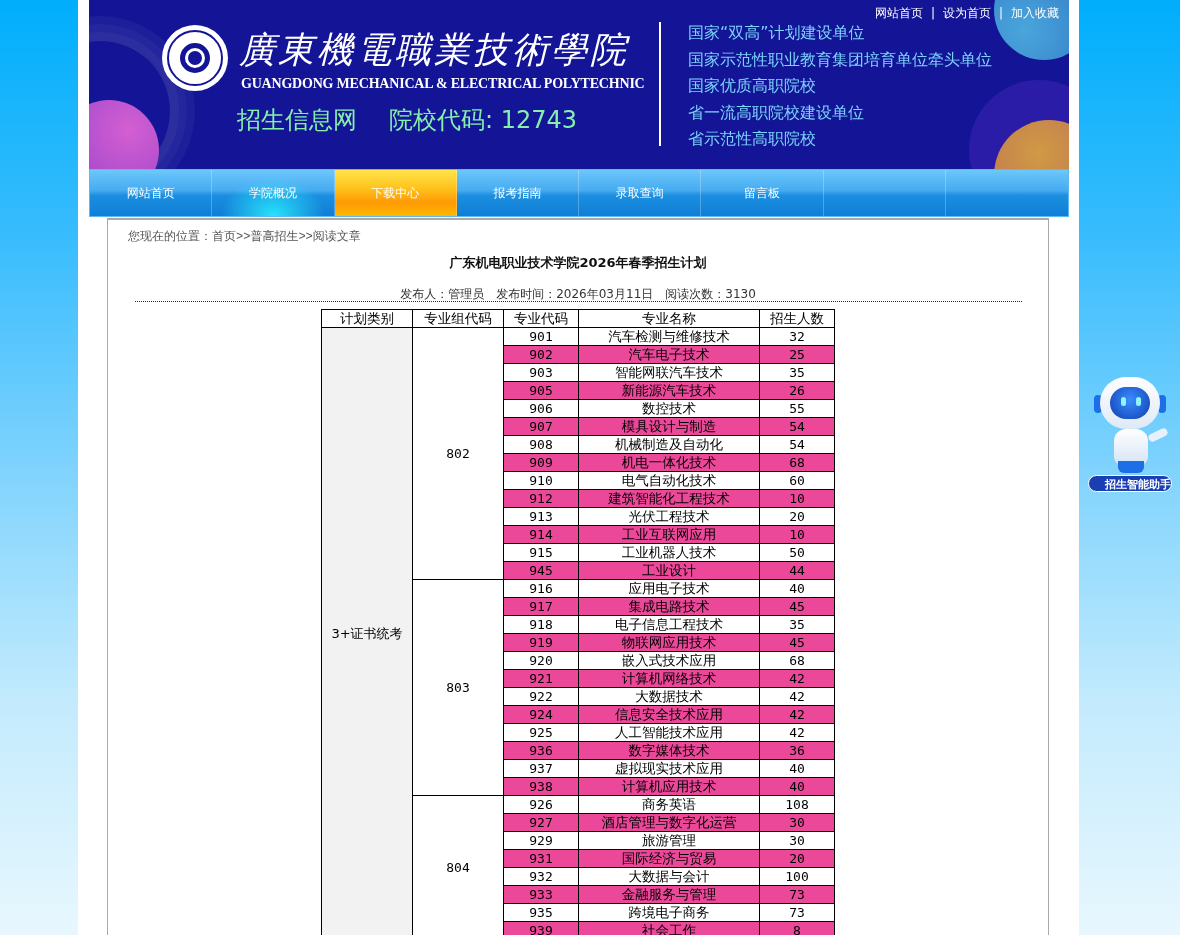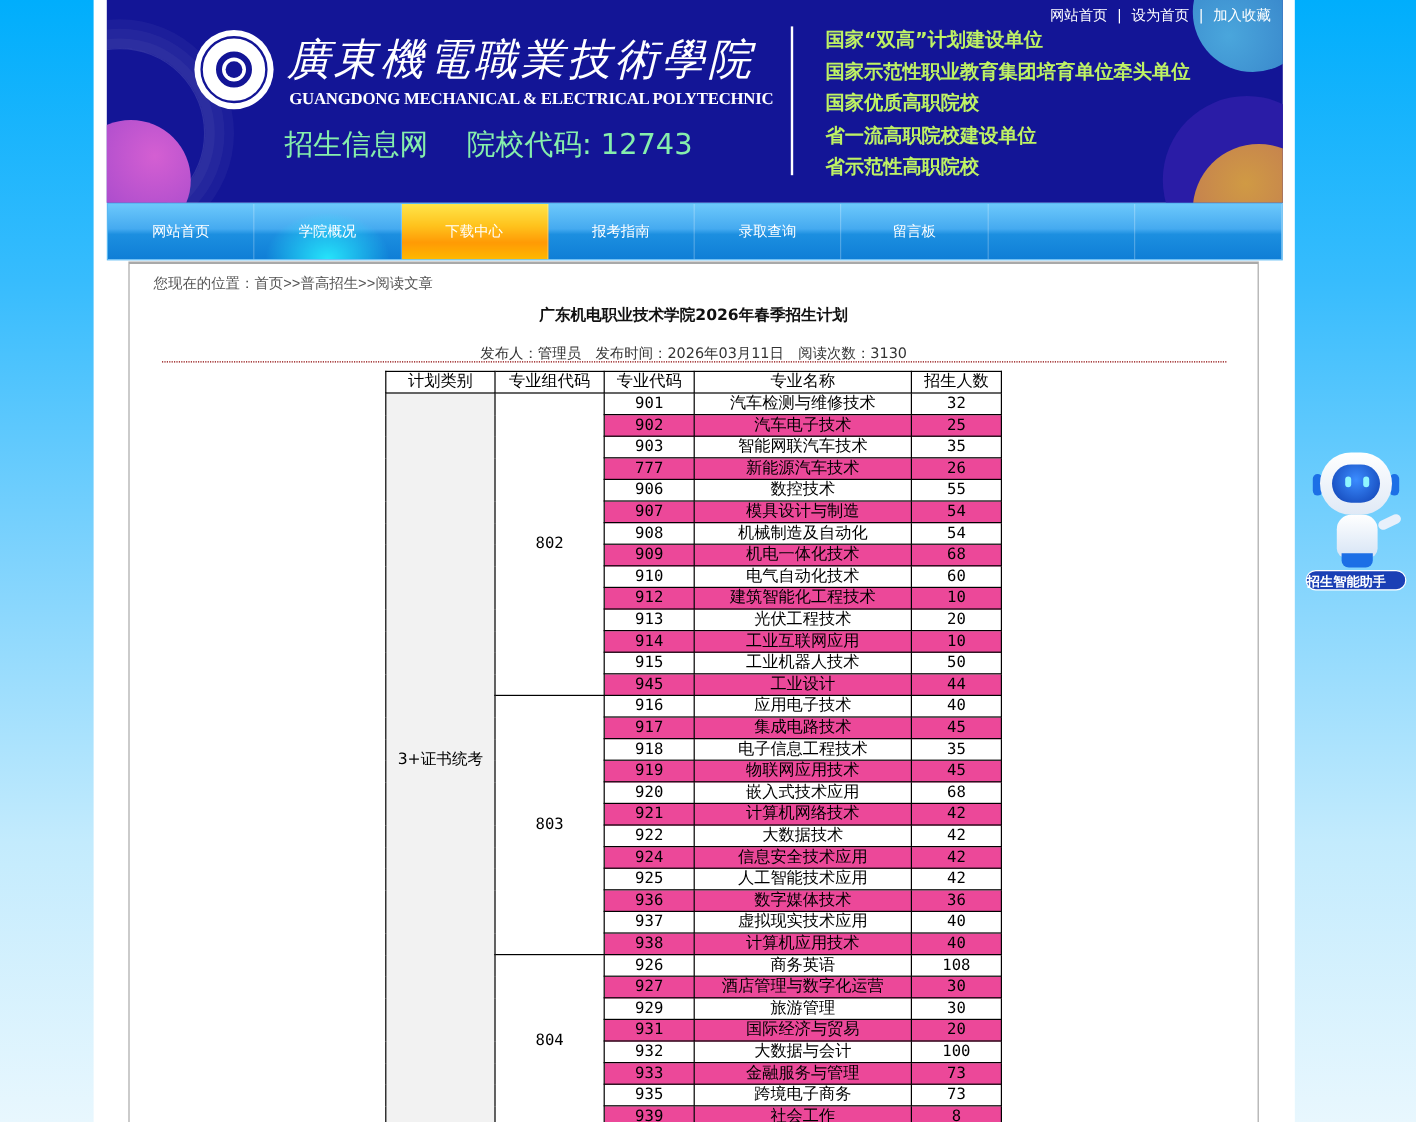--- a/index.html
+++ b/index.html
@@ -22,21 +22,21 @@
     background:radial-gradient(circle at 40% 30%,#d09a44,#b9675a);}
   .logo{position:absolute;left:73px;top:25px;width:66px;height:66px;border-radius:50%;background:#fff;}
   .logo .ring{position:absolute;left:5px;top:5px;width:52px;height:52px;border-radius:50%;border:2px solid #131596;}
   .logo .core{position:absolute;left:18px;top:18px;width:30px;height:30px;border-radius:50%;border:5px solid #131596;box-sizing:border-box;}
   .logo .core2{position:absolute;left:26px;top:26px;width:14px;height:14px;border-radius:50%;background:#131596;}
   .school-cn{position:absolute;left:150px;top:26px;color:#fff;font-family:"DejaVu Serif","Liberation Serif",serif;font-size:36px;letter-spacing:3px;font-style:italic;white-space:nowrap;}
   .school-en{position:absolute;left:152px;top:76px;color:#fff;font-family:"Liberation Serif","DejaVu Serif",serif;font-weight:bold;font-size:14px;white-space:nowrap;letter-spacing:-0.2px;}
   .slogan{position:absolute;left:148px;top:104px;color:#86efac;font-weight:normal;font-size:24px;white-space:nowrap;}
   .slogan span{margin-right:32px;}
   .vdivider{position:absolute;left:570px;top:22px;width:2px;height:124px;background:#fff;}
-  .honors{position:absolute;left:599px;top:20px;color:#bef264;font-weight:bold;font-size:16px;line-height:26.5px;}
+  .honors{position:absolute;left:599px;top:20px;color:#7dd3fc;font-weight:normal;font-size:16px;line-height:26.5px;}
   .toplinks{position:absolute;right:10px;top:5px;color:#fff;font-size:12px;white-space:nowrap;}
   .toplinks a{color:#fff;text-decoration:none;}
   .toplinks .sep{margin:0 8px;}
   
   .nav{position:absolute;left:89px;top:169px;width:980px;height:48px;display:flex;
     background:linear-gradient(to bottom,#6cc8fb 0%,#45aaf0 45%,#1c8fe0 55%,#0f7ed6 100%);border:1px solid #5ab8f3;box-sizing:border-box;}
   .nav-item{width:122.5px;height:46px;display:flex;align-items:center;justify-content:center;color:#fff;font-size:12px;
     border-right:1px solid rgba(255,255,255,0.25);box-sizing:border-box;cursor:pointer;}
   .nav-item.active{background:linear-gradient(to bottom,#ffe54a 0%,#ffc21c 40%,#ff9a05 70%,#ffb800 100%);}
   .nav-item.glow{background:radial-gradient(ellipse at 50% 100%,rgba(40,240,255,0.9) 0%,rgba(40,240,255,0) 60%),transparent;}
@@ -59,21 +59,21 @@
   
   .assistant{position:absolute;left:1086px;top:375px;width:88px;height:120px;cursor:pointer;}
   .robot-head{position:absolute;left:14px;top:2px;width:60px;height:52px;border-radius:28px;background:linear-gradient(#fff,#dfe9f6);}
   .robot-face{position:absolute;left:24px;top:12px;width:40px;height:32px;border-radius:16px;background:radial-gradient(circle at 50% 40%,#3b8cff,#0f3fb0);}
   .eye{position:absolute;top:22px;width:5px;height:9px;border-radius:3px;background:#8ff6ff;}
   .ear{position:absolute;top:20px;width:8px;height:18px;border-radius:4px;background:#1c6fe6;}
   .robot-body{position:absolute;left:28px;top:54px;width:34px;height:36px;border-radius:12px 12px 8px 8px;background:linear-gradient(#fff,#d6e4f5);}
   .robot-legs{position:absolute;left:32px;top:86px;width:26px;height:12px;background:#1c6fe6;border-radius:0 0 6px 6px;}
   .arm{position:absolute;left:62px;top:56px;width:20px;height:8px;border-radius:4px;background:#e8f0fb;transform:rotate(-25deg);}
   .assist-label{position:absolute;left:2px;top:100px;width:84px;height:17px;border-radius:9px;background:#1a3fb5;border:1px solid #fff;color:#fff;
-    font-size:11px;font-weight:bold;text-align:left;line-height:17px;box-sizing:border-box;}
+    font-size:11px;font-weight:bold;text-align:right;line-height:17px;box-sizing:border-box;}
 </style>
 </head>
 <body>
 
 <div class="page"></div>
 
 <div class="banner">
   <div class="rings-left"></div>
   <div class="circle-pink"></div>
   <div class="circle-tr"></div>
@@ -152,21 +152,21 @@
           <td class="c ">902</td>
           <td class="c name">汽车电子技术</td>
           <td class="c ">25</td>
         </tr>
         <tr>
           <td class="c ">903</td>
           <td class="c name">智能网联汽车技术</td>
           <td class="c ">35</td>
         </tr>
         <tr class="alt">
-          <td class="c ">777</td>
+          <td class="c ">905</td>
           <td class="c name">新能源汽车技术</td>
           <td class="c ">26</td>
         </tr>
         <tr>
           <td class="c ">906</td>
           <td class="c name">数控技术</td>
           <td class="c ">55</td>
         </tr>
         <tr class="alt">
           <td class="c ">907</td>

